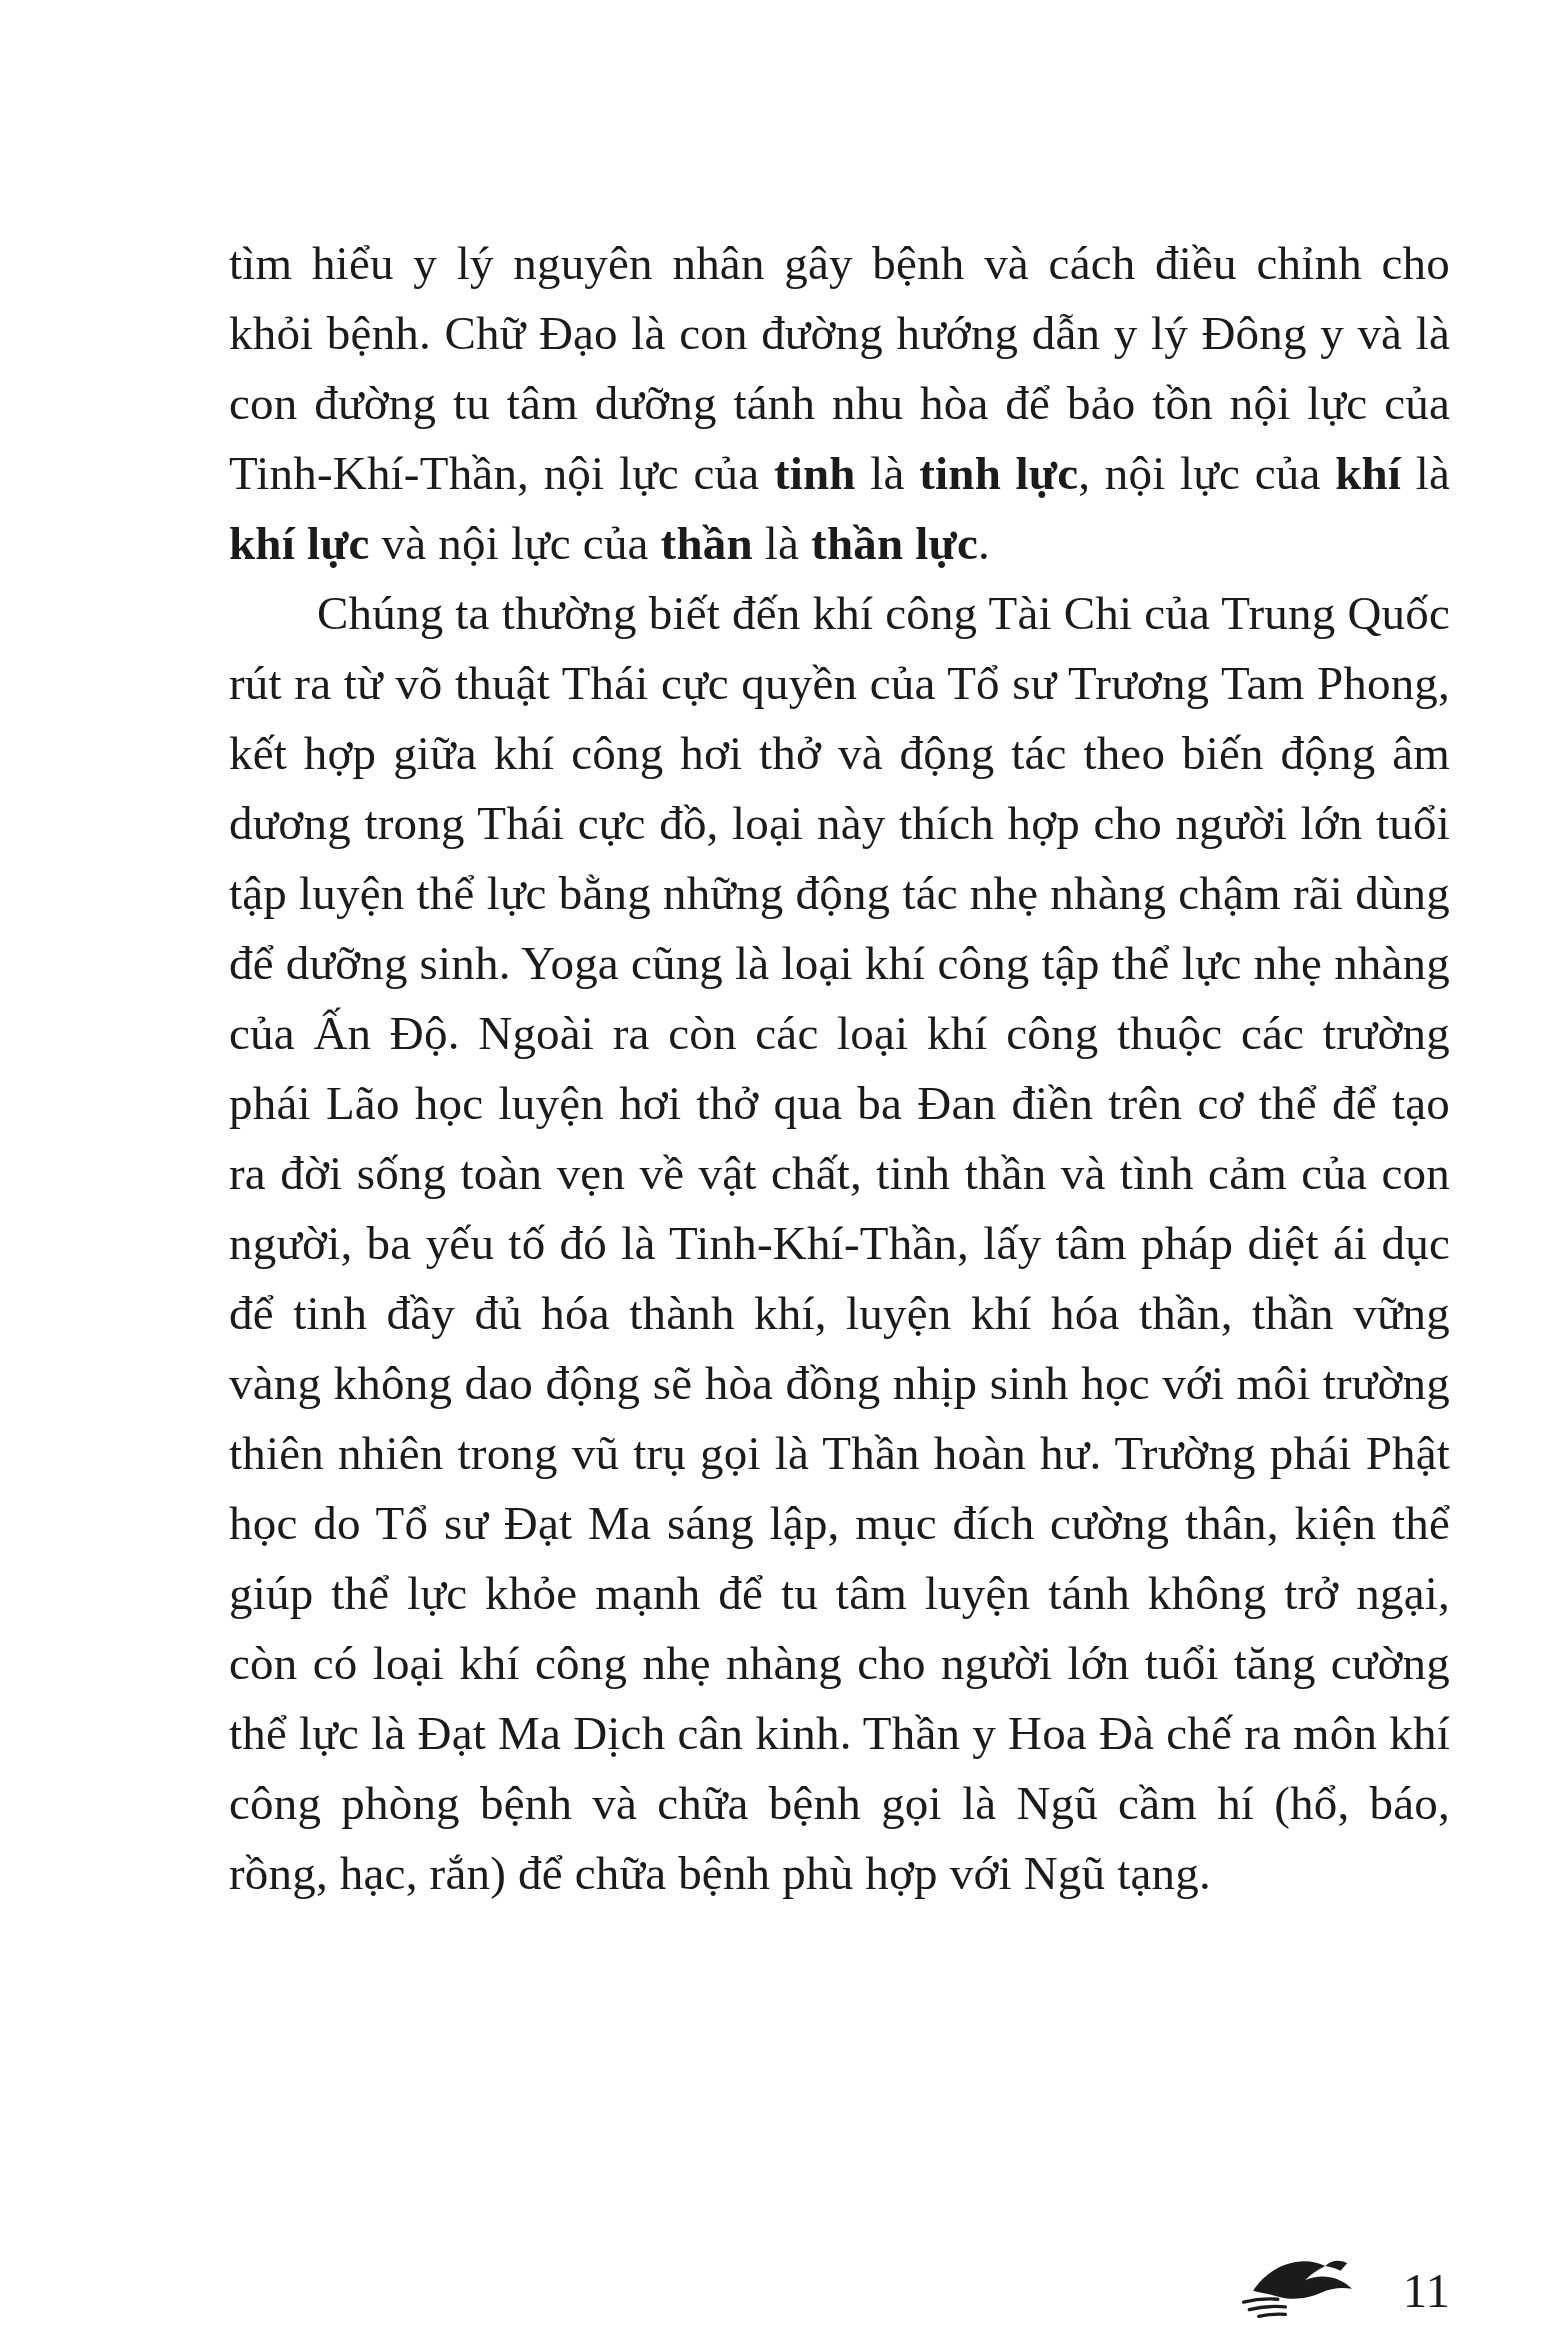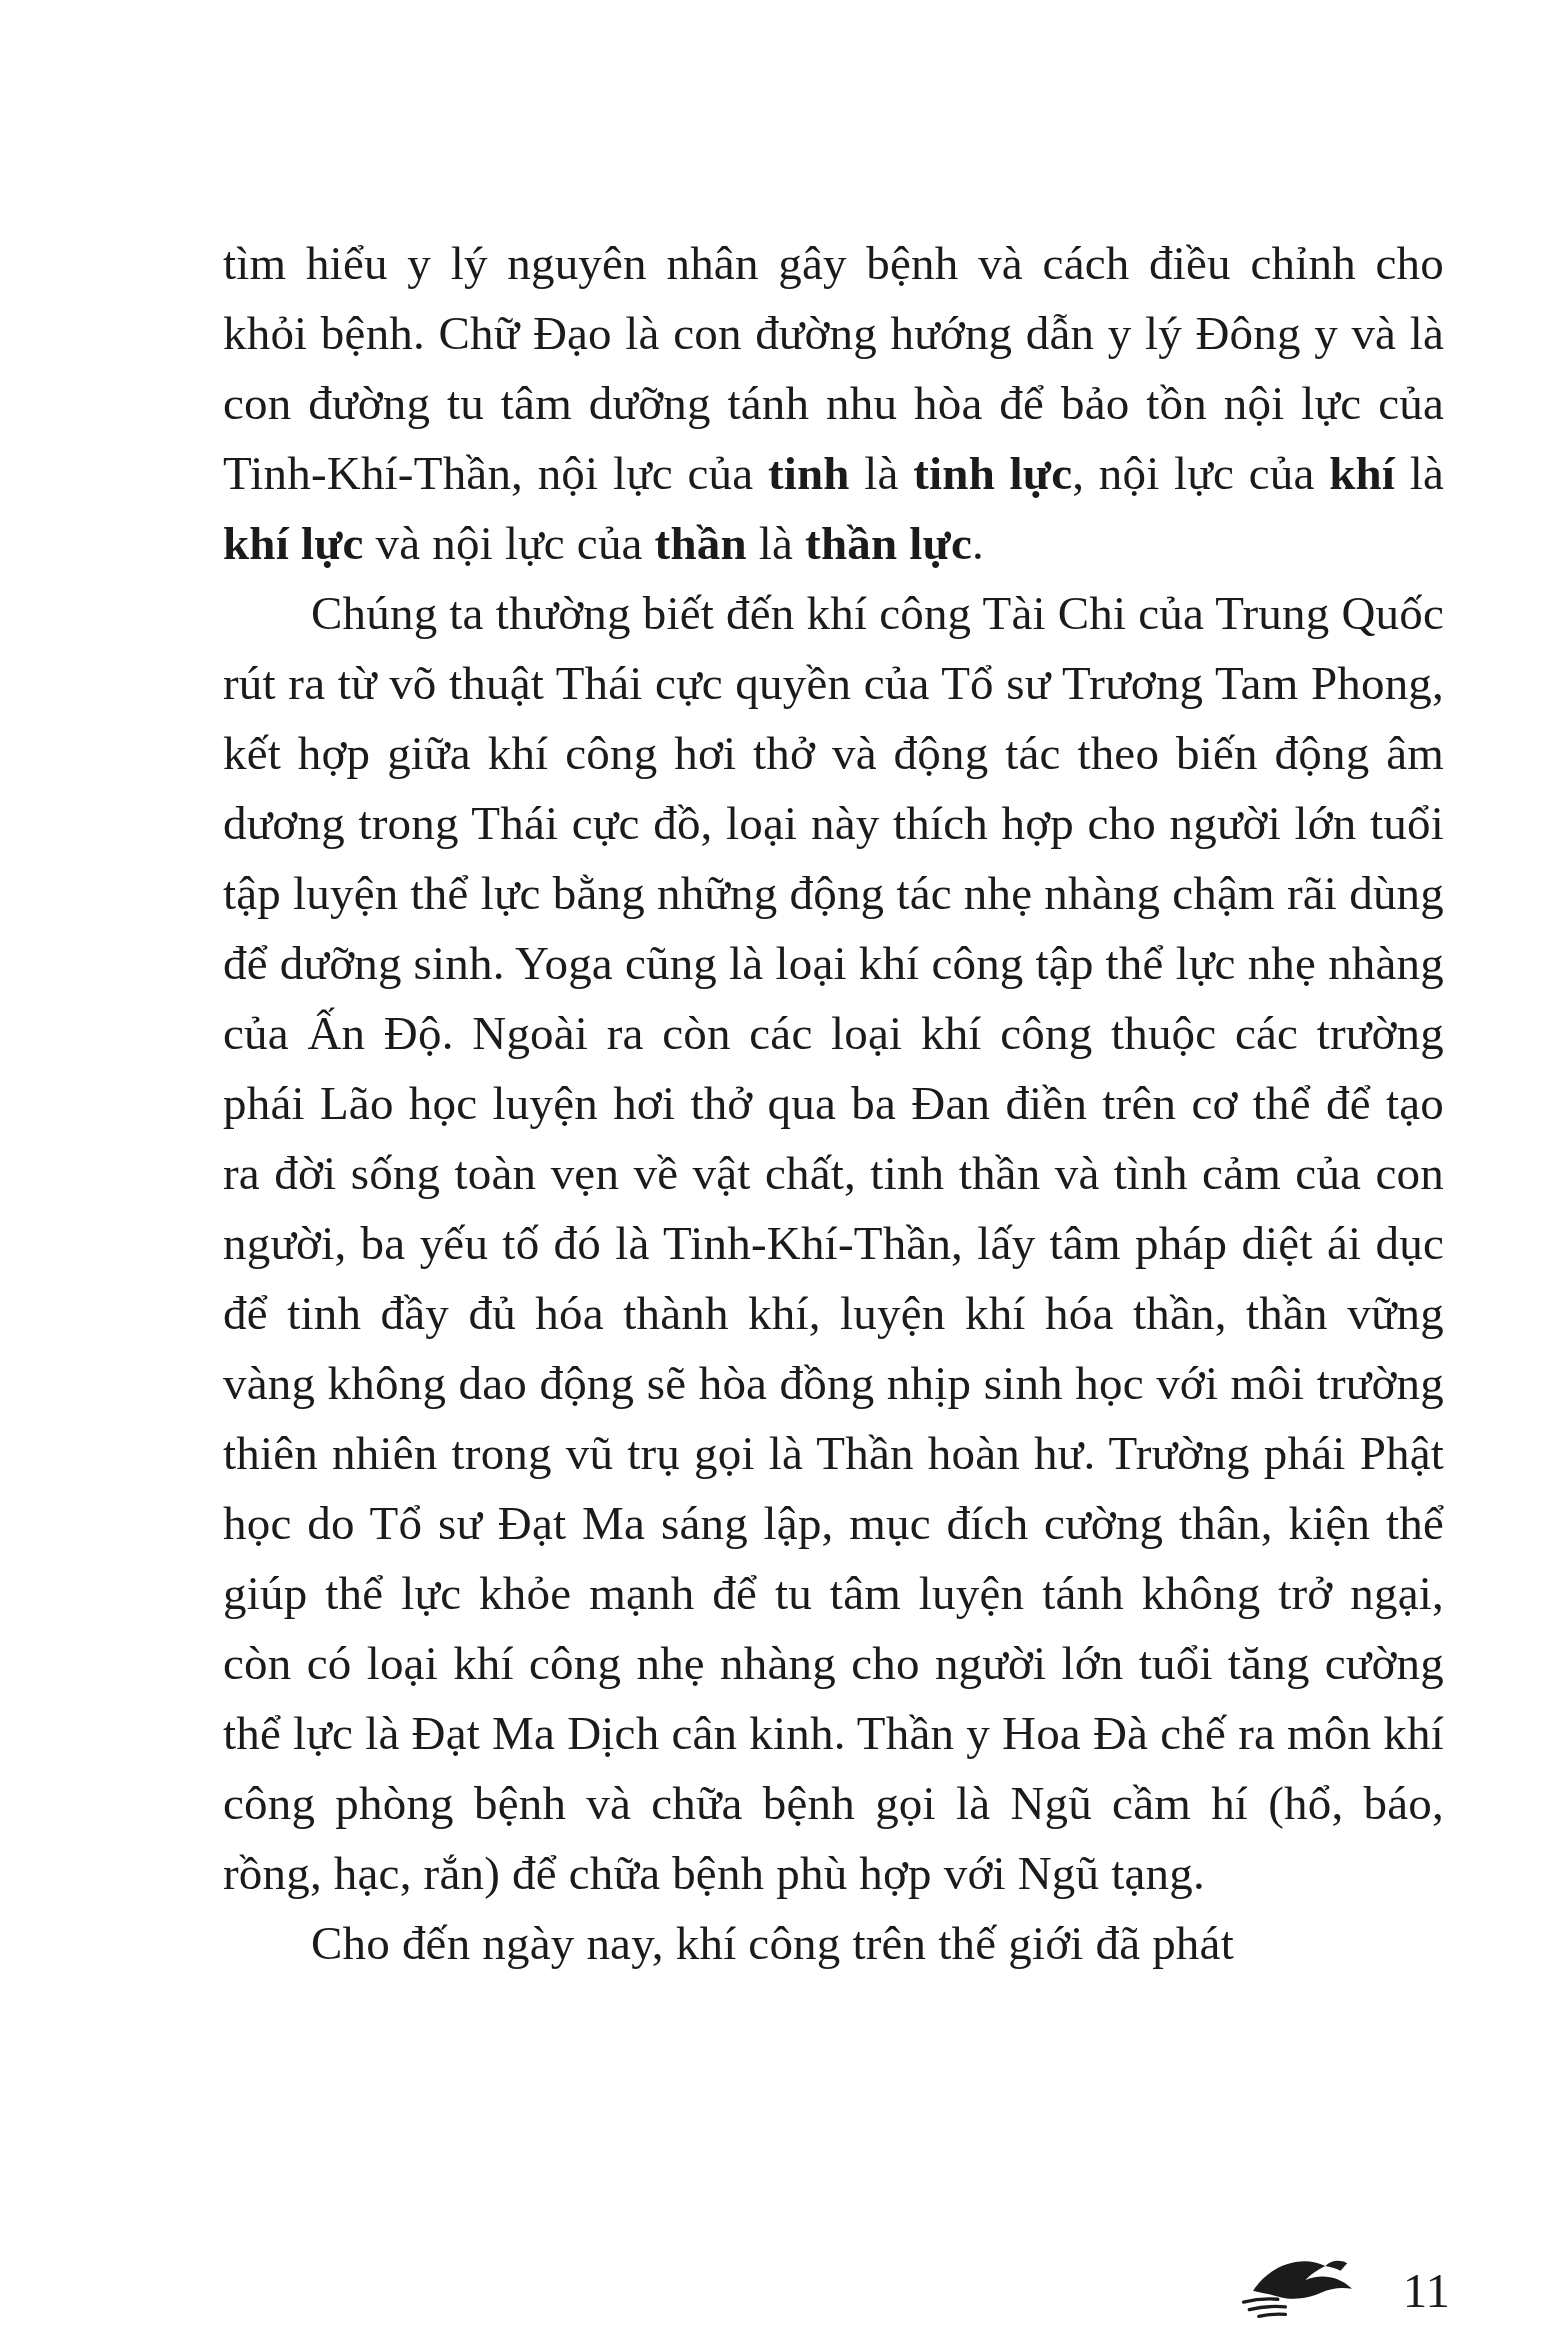--- a/index.html
+++ b/index.html
@@ -11,21 +11,21 @@
     position: relative;
     width: 1562px;
     height: 2348px;
     background: #ffffff;
     overflow: hidden;
     font-family: "Liberation Serif", serif;
     color: #1b1b1b;
   }
   .text-block {
     position: absolute;
-    left: 223px;
+    left: 229px;
     top: 228px;
     width: 1221px;
     font-size: 47px;
     line-height: 70px;
     text-align: justify;
     letter-spacing: 0.2px;
   }
   .para {
     margin: 0;
     text-indent: 88px;
@@ -57,21 +57,20 @@
 <body>
 
 <div class="page">
 
   <div class="text-block">
 
     <p class="para first"><span>tìm hiểu y lý nguyên nhân gây bệnh và cách điều chỉnh cho khỏi bệnh. Chữ Đạo là con đường hướng dẫn y lý Đông y và là con đường tu tâm dưỡng tánh nhu hòa để bảo tồn nội lực của Tinh-Khí-Thần, nội lực của </span><strong>tinh</strong><span> là </span><strong>tinh lực</strong><span>, nội lực của </span><strong>khí</strong><span> là </span><strong>khí lực</strong><span> và nội lực của </span><strong>thần</strong><span> là </span><strong>thần lực</strong><span>.</span></p>
 
     <p class="para">Chúng ta thường biết đến khí công Tài Chi của Trung Quốc rút ra từ võ thuật Thái cực quyền của Tổ sư Trương Tam Phong, kết hợp giữa khí công hơi thở và động tác theo biến động âm dương trong Thái cực đồ, loại này thích hợp cho người lớn tuổi tập luyện thể lực bằng những động tác nhẹ nhàng chậm rãi dùng để dưỡng sinh. Yoga cũng là loại khí công tập thể lực nhẹ nhàng của Ấn Độ. Ngoài ra còn các loại khí công thuộc các trường phái Lão học luyện hơi thở qua ba Đan điền trên cơ thể để tạo ra đời sống toàn vẹn về vật chất, tinh thần và tình cảm của con người, ba yếu tố đó là Tinh-Khí-Thần, lấy tâm pháp diệt ái dục để tinh đầy đủ hóa thành khí, luyện khí hóa thần, thần vững vàng không dao động sẽ hòa đồng nhịp sinh học với môi trường thiên nhiên trong vũ trụ gọi là Thần hoàn hư. Trường phái Phật học do Tổ sư Đạt Ma sáng lập, mục đích cường thân, kiện thể giúp thể lực khỏe mạnh để tu tâm luyện tánh không trở ngại, còn có loại khí công nhẹ nhàng cho người lớn tuổi tăng cường thể lực là Đạt Ma Dịch cân kinh. Thần y Hoa Đà chế ra môn khí công phòng bệnh và chữa bệnh gọi là Ngũ cầm hí (hổ, báo, rồng, hạc, rắn) để chữa bệnh phù hợp với Ngũ tạng.</p>
 
-    <p class="para">Cho đến ngày nay, khí công trên thế giới đã phát</p>
 
   </div>
 
   <div class="footer">
     <span class="ornament">
       <svg width="133" height="76" viewBox="0 0 140 80" xmlns="http://www.w3.org/2000/svg" aria-hidden="true">
         <path d="M18 46 C36 18 70 8 94 20 C86 24 78 29 73 35 C88 28 108 30 122 44 C112 42 100 43 90 48 C78 54 58 57 44 52 C34 49 24 48 18 46 Z" fill="#1b1b1b"></path>
         <path d="M94 20 C100 14 109 13 117 17 L110 25 C105 22 99 21 94 20 Z" fill="#1b1b1b"></path>
         <path d="M8 58 C20 55 32 54 44 55 M14 66 C26 63 40 62 52 63 M24 73 C34 71 44 70 52 71" stroke="#1b1b1b" stroke-width="3.5" fill="none" stroke-linecap="round"></path>
       </svg>

